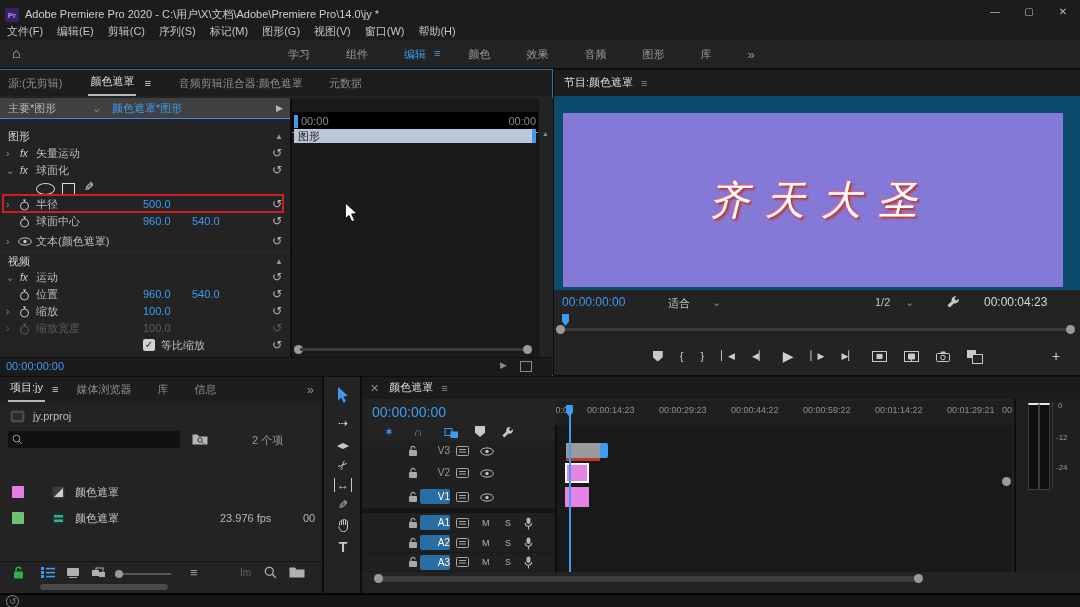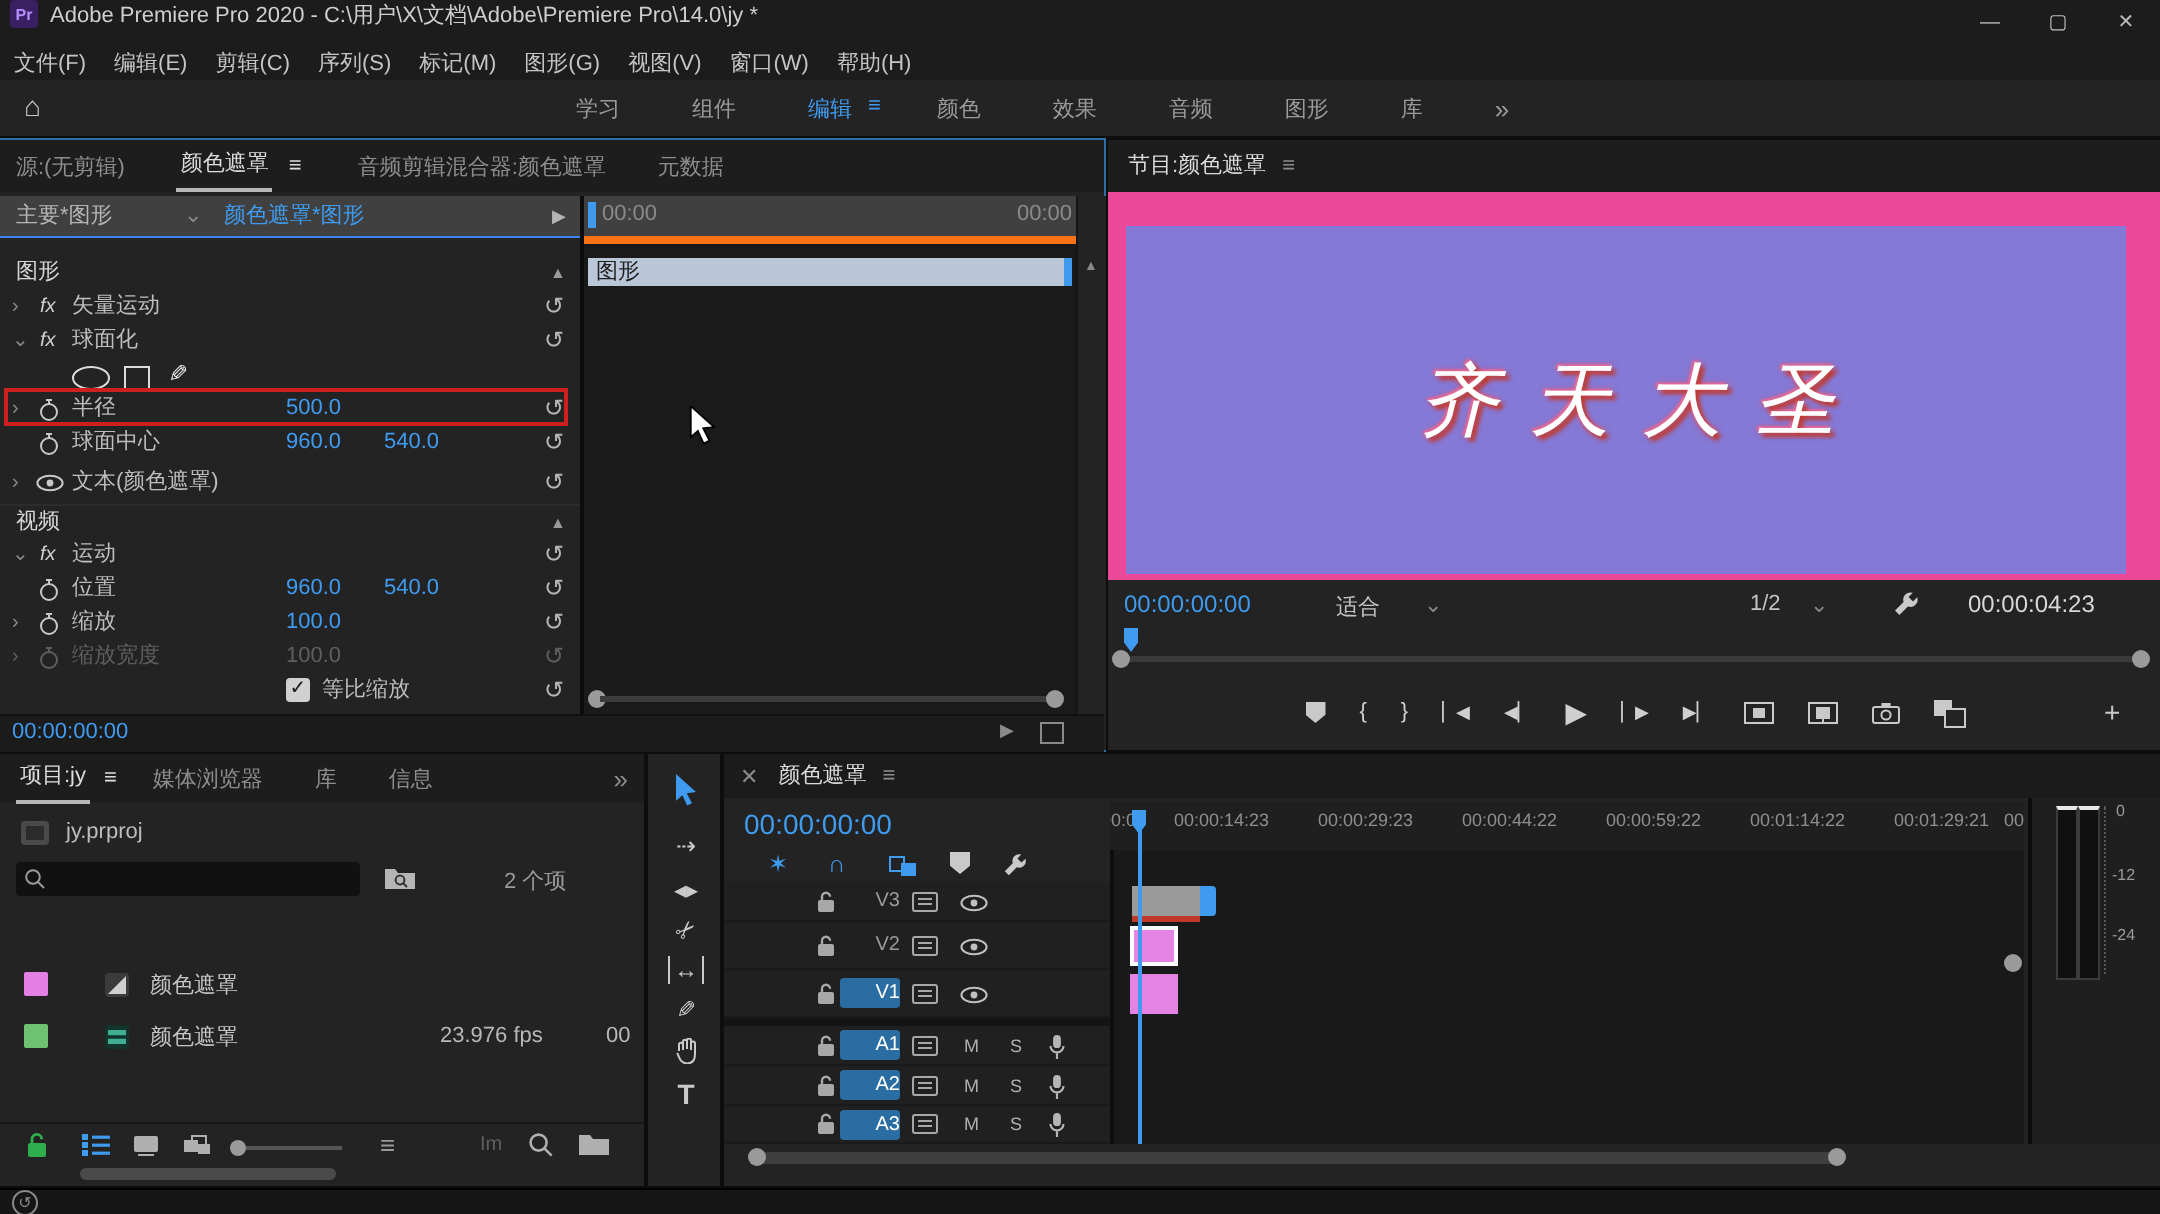--- a/index.html
+++ b/index.html
@@ -5,21 +5,21 @@
   html,body{margin:0;padding:0;background:#0d0d0d}
   body{width:1080px;height:607px;overflow:hidden;position:relative;
        font-family:"Liberation Sans","DejaVu Sans",sans-serif;font-size:11px;color:#c8c8c8;}
   .abs{position:absolute}
   .panel{position:absolute;background:#232323}
   .blue{color:#3f9bf0}
   .dim{color:#8a8a8a}
   .icon{display:inline-block;vertical-align:middle}
   svg{display:block}
   
-  #titlebar{left:0;top:0;width:1080px;height:22px;background:#1c1c1c;display:flex;align-items:flex-start;position:absolute}
+  #titlebar{left:0;top:0;width:1080px;height:22px;background:#1c1c1c;display:flex;align-items:flex-end;position:absolute}
   .prlogo{width:14px;height:14px;background:#3b1f63;color:#b48fff;font-size:8px;font-weight:bold;
           display:flex;align-items:center;justify-content:center;border-radius:2px;margin:0 6px 0 5px}
   .winbtn{width:34px;height:22px;display:flex;align-items:center;justify-content:center;color:#bbb;font-size:10px}
   #menubar{left:0;top:22px;width:1080px;height:18px;background:#1c1c1c;display:flex;align-items:center;position:absolute}
   #menubar span{margin:0 7px;color:#c4c4c4}
   
   #wsbar{left:0;top:40px;width:1080px;height:28px;background:#232323;position:absolute;border-bottom:2px solid #0d0d0d}
   .wstab{color:#9a9a9a;margin-right:36px}
   .wstab.active{color:#3f9bf0}
   
@@ -105,21 +105,21 @@
   </div>
 
   <div class="abs" style="left:0;top:28px;width:290px;height:20px;line-height:20px;background:#404040;border-bottom:1px solid #3b82f6">
     <span class="abs" style="left:8px;color:#b5b5b5">主要*图形</span>
     <span class="abs" style="left:92px;color:#8a8a8a">⌄</span>
     <span class="abs blue" style="left:112px">颜色遮罩*图形</span>
     <span class="abs" style="left:276px;color:#b5b5b5;font-size:9px">▶</span>
   </div>
 
   <div class="abs" style="left:290px;top:28px;width:248px;height:277px;background:#1a1a1a;border-left:2px solid #0d0d0d">
-    <div class="abs" style="left:0;top:0;width:248px;height:20px;background:#404040;border-bottom:4px solid #f97316">
+    <div class="abs" style="left:0;top:14px;width:248px;height:20px;background:#000000;border-bottom:1px solid #f97316">
       <span class="abs" style="left:2px;top:3px;width:4px;height:13px;background:#3f9bf0"></span>
       <span class="abs dim" style="left:9px;top:3px">00:00</span>
       <span class="abs dim" style="right:4px;top:3px">00:00</span>
     </div>
     <div class="abs" style="left:2px;top:31px;width:242px;height:14px;background:#b9c7d8;border-right:4px solid #3f9bf0;color:#1d1d1d;line-height:14px;padding-left:4px;box-sizing:border-box">
       <span>图形</span>
     </div>
 
     <span class="circleend" style="left:2px;top:247px"></span>
     <div class="abs" style="left:8px;top:250px;width:228px;height:3px;background:#3c3c3c"></div>
@@ -261,21 +261,21 @@
     <span class="abs" style="left:520px;top:3px;width:10px;height:9px;border:1px solid #8a8a8a"></span>
   </div>
 </div>
 
 <div class="panel" style="left:554px;top:70px;width:526px;height:305px">
   <div class="tabstrip">
     <span class="ptab active" style="border:none;margin-right:6px">节目:颜色遮罩</span>
     <span class="ptab">≡</span>
   </div>
 
-  <div class="abs" style="left:0;top:26px;width:526px;height:194px;background:#ec4899">
+  <div class="abs" style="left:0;top:26px;width:526px;height:194px;background:#0c4a6e">
     <div class="abs" style="left:9px;top:17px;width:500px;height:174px;background:#8479d6;display:flex;align-items:center;justify-content:center">
       <span style="font-family:'DejaVu Serif','Liberation Serif',serif;font-size:40px;letter-spacing:16px;color:#fff;font-style:italic;
                    text-shadow:2px 2px 2px #c0392b,-1px -1px 1px #e06a9a,0 0 3px #d94f6b;padding-left:16px">齐天大圣</span>
     </div>
   </div>
 
   <div class="abs" style="left:0;top:222px;width:526px;height:20px">
     <span class="abs blue" style="left:8px;top:3px;font-size:12px">00:00:00:00</span>
     <span class="abs" style="left:114px;top:4px;color:#c4c4c4">适合</span>
     <span class="abs dim" style="left:158px;top:4px">⌄</span>

